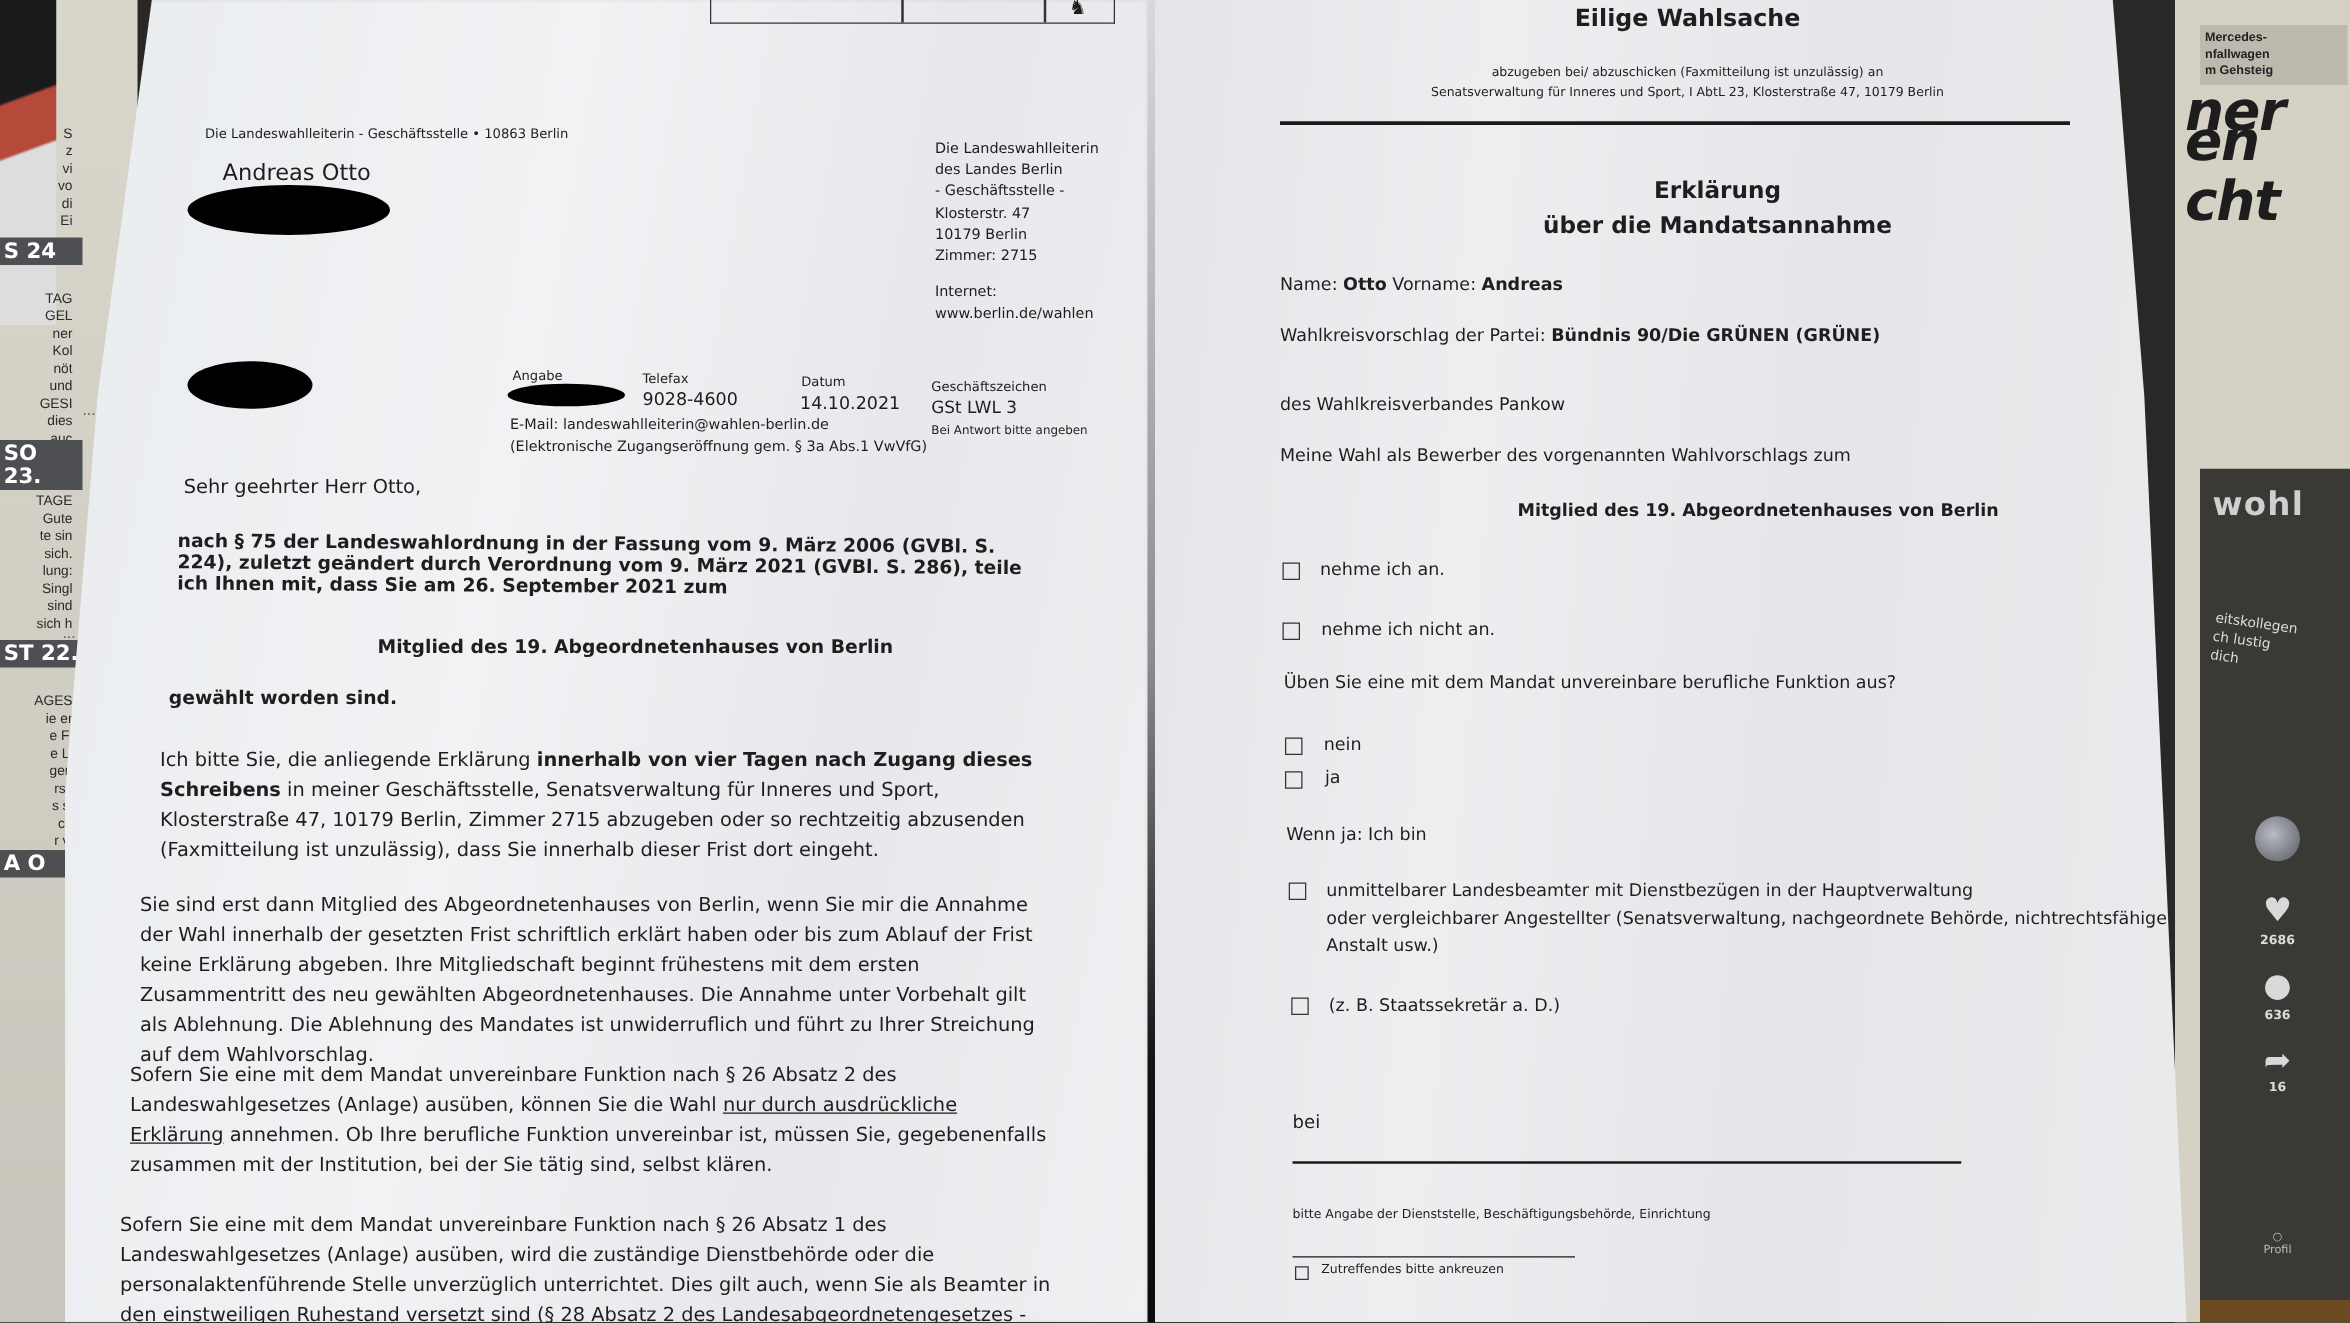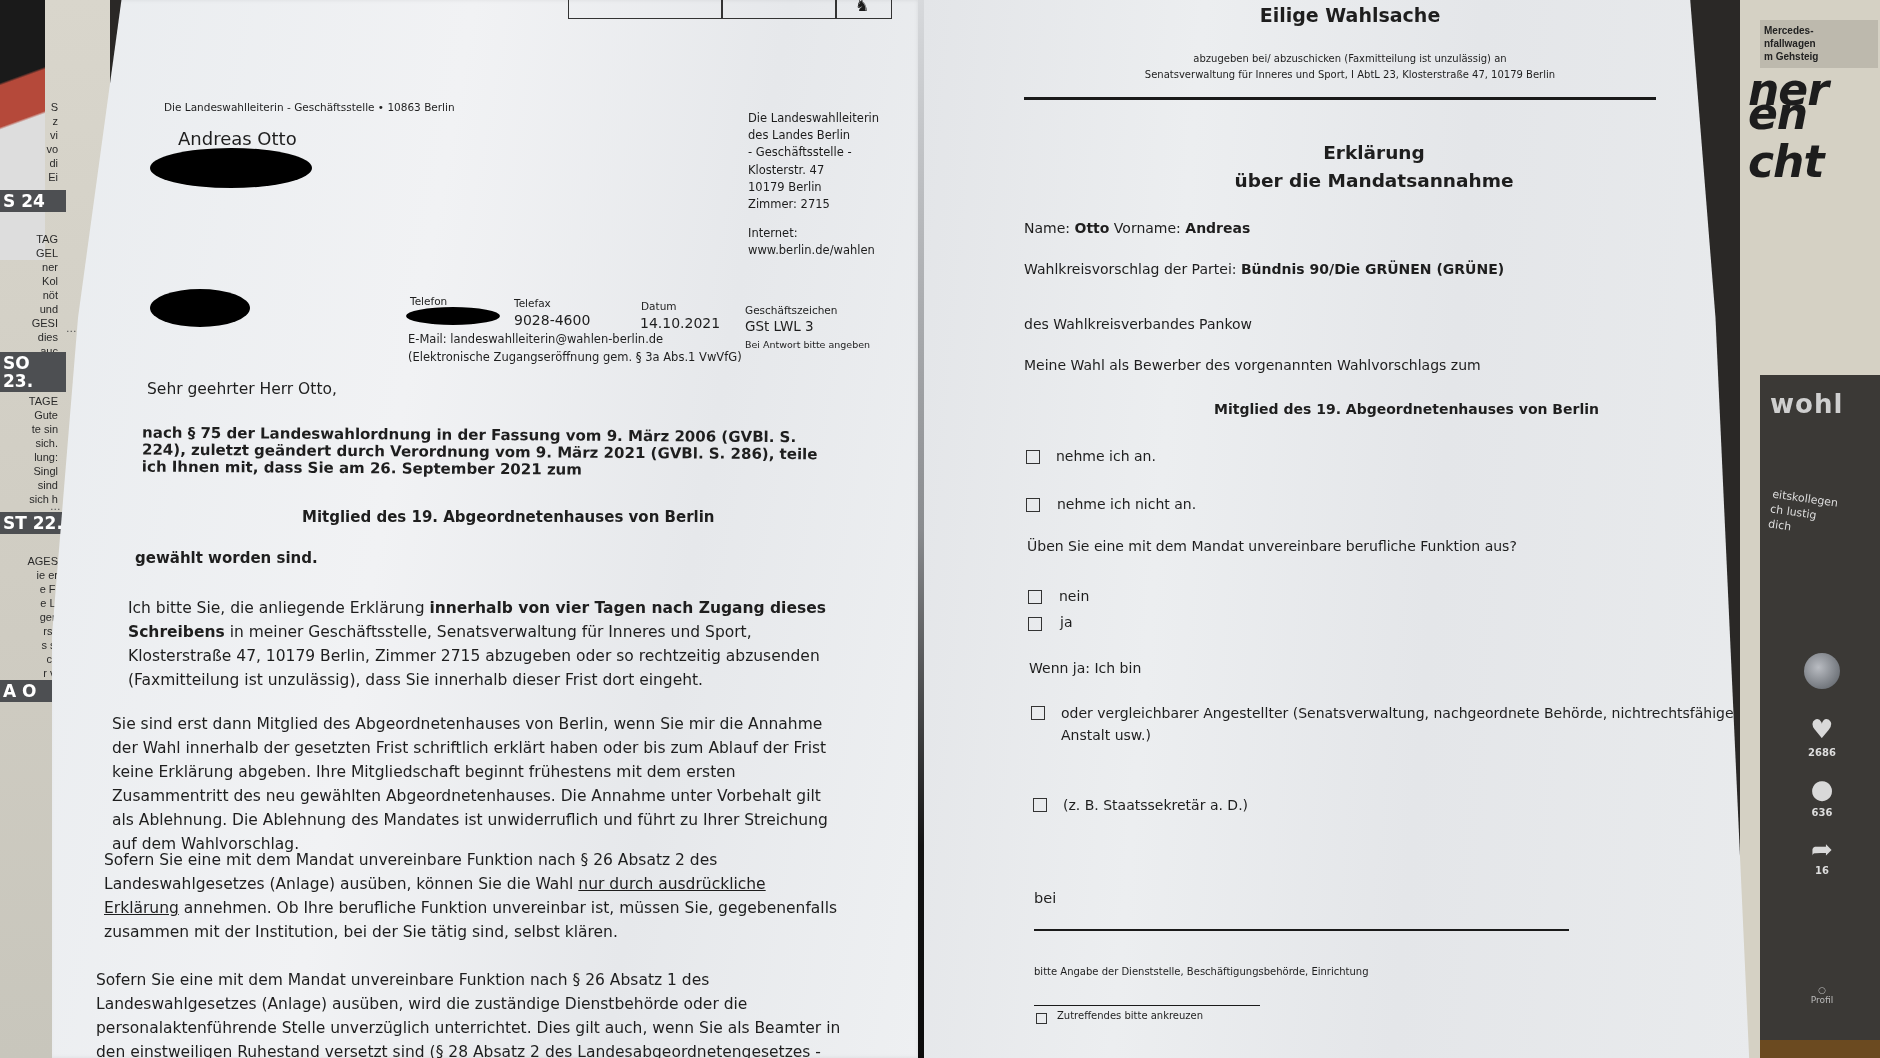--- a/index.html
+++ b/index.html
@@ -162,21 +162,21 @@
   <div>des Landes Berlin</div>
   <div>- Geschäftsstelle -</div>
   <div>Klosterstr. 47</div>
   <div>10179 Berlin</div>
   <div>Zimmer: 2715</div>
   <div style="height:12px;"></div>
   <div>Internet:</div>
   <div>www.berlin.de/wahlen</div>
 </div>
 
-<div class="txt small" style="left:410px;top:295px;">Telefon</div>
+<div class="txt small" style="left:410px;top:295px;">Angabe</div>
 <div class="redact" style="left:406px;top:307px;width:94px;height:18px;"></div>
 <div class="txt small" style="left:514px;top:297px;">Telefax</div>
 <div class="txt" style="left:514px;top:312px;font-size:14px;">9028-4600</div>
 <div class="txt small" style="left:641px;top:300px;">Datum</div>
 <div class="txt" style="left:640px;top:315px;font-size:14px;">14.10.2021</div>
 <div class="txt small" style="left:745px;top:304px;">Geschäftszeichen</div>
 <div class="txt" style="left:745px;top:318px;font-size:13.5px;">GSt LWL 3</div>
 <div class="txt" style="left:745px;top:339px;font-size:9.5px;">Bei Antwort bitte angeben</div>
 <div class="txt" style="left:408px;top:332px;font-size:11.5px;">E-Mail: landeswahlleiterin@wahlen-berlin.de</div>
 <div class="txt" style="left:408px;top:350px;font-size:11.5px;">(Elektronische Zugangseröffnung gem. § 3a Abs.1 VwVfG)</div>
@@ -226,20 +226,21 @@
 <div class="txt" style="left:1027px;top:538px;font-size:14px;">Üben Sie eine mit dem Mandat unvereinbare berufliche Funktion aus?</div>
 <div class="checkbox" style="left:1028px;top:590px;"></div>
 <div class="txt" style="left:1059px;top:588px;font-size:14px;">nein</div>
 <div class="checkbox" style="left:1028px;top:617px;"></div>
 <div class="txt" style="left:1060px;top:614px;font-size:14px;">ja</div>
 
 <div class="txt" style="left:1029px;top:660px;font-size:14px;">Wenn ja: Ich bin</div>
 
 <div class="checkbox" style="left:1031px;top:706px;"></div>
 <div class="txt" style="left:1061px;top:702px;font-size:14px;line-height:22px;">
+  <div>unmittelbarer Landesbeamter mit Dienstbezügen in der Hauptverwaltung</div>
   <div>oder vergleichbarer Angestellter (Senatsverwaltung, nachgeordnete Behörde, nichtrechtsfähige</div>
   <div>Anstalt usw.)</div>
 </div>
 <div class="checkbox" style="left:1033px;top:798px;"></div>
 <div class="txt" style="left:1063px;top:794px;font-size:14px;line-height:22px;">
   <div>(z. B. Staatssekretär a. D.)</div>
 </div>
 
 <div class="txt" style="left:1034px;top:890px;font-size:14.5px;">bei</div>
 <div class="abs" style="left:1034px;top:905px;width:535px;height:24px;"></div>

